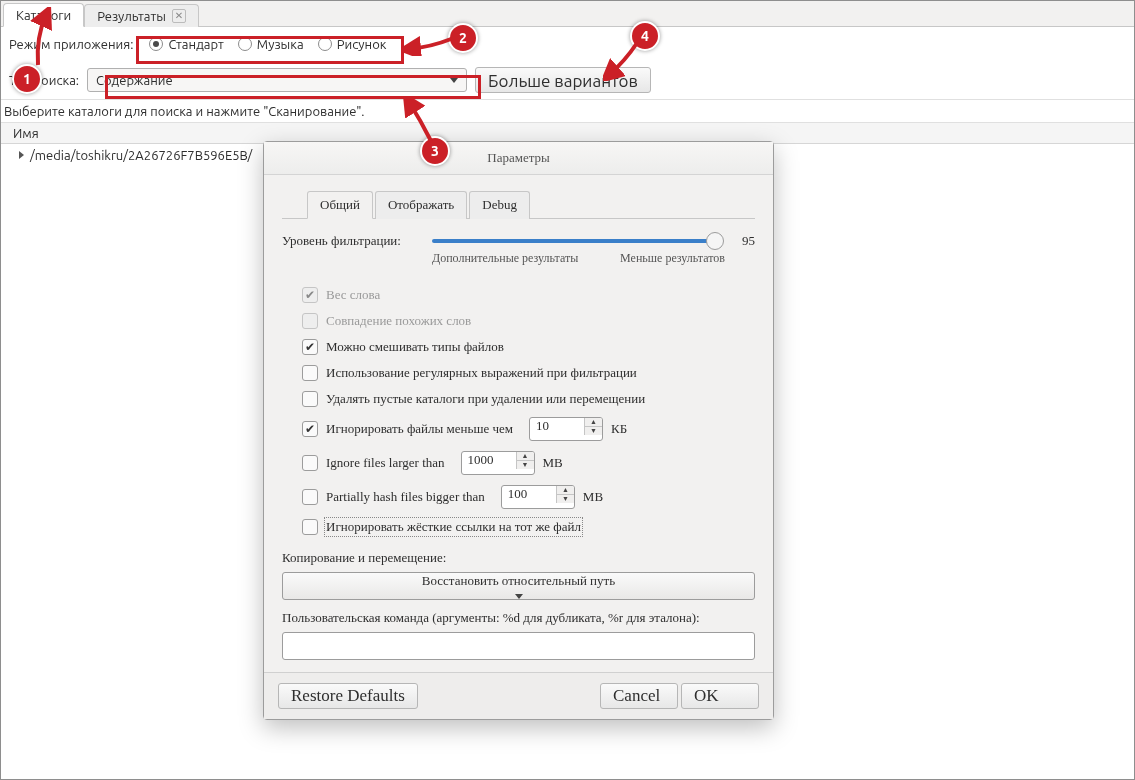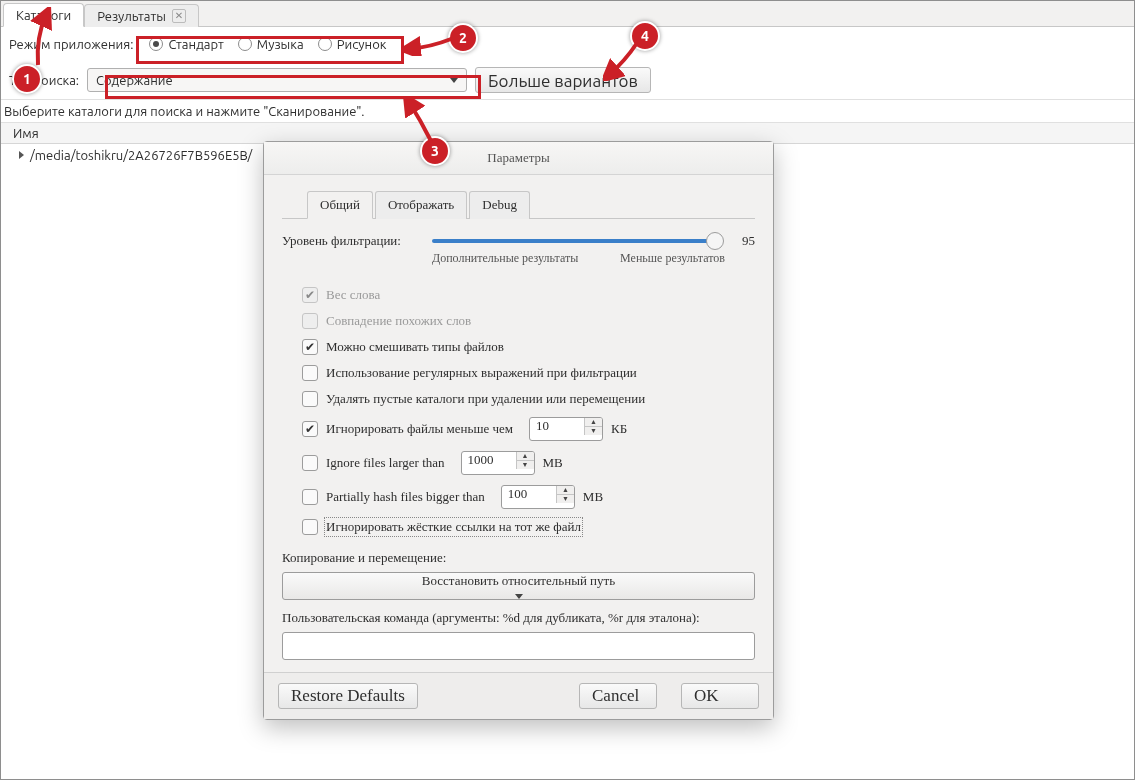--- a/index.html
+++ b/index.html
@@ -270,21 +270,21 @@
   }
 
   .dialog-footer {
     display: flex;
     justify-content: space-between;
     align-items: center;
     padding: 10px 14px;
     border-top: 1px solid #d0d0d0;
     background: #eeedec;
   }
-  .footer-right { display: flex; gap: 24px; border-radius: 11px; }
+  .footer-right { display: flex; gap: 3px; border-radius: 11px; }
   .footer-right .btn, .dialog-footer .btn { min-width: 78px; }
 
   
   .anno-box {
     position: absolute;
     border: 3px solid #cb2027;
     pointer-events: none;
   }
   .bubble {
     position: absolute;

